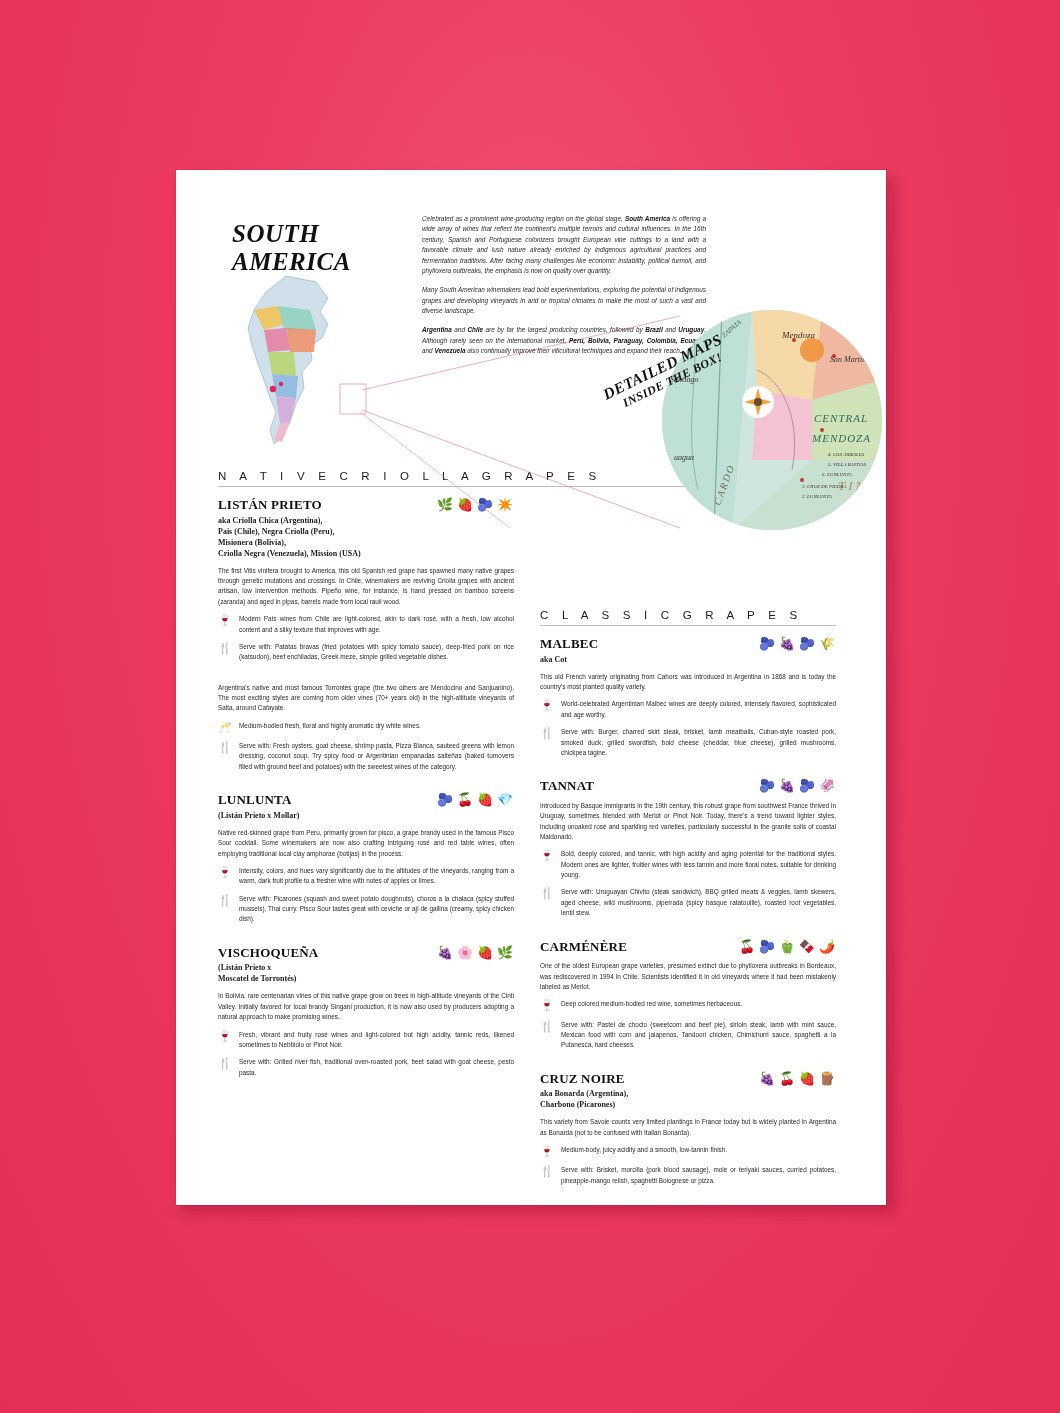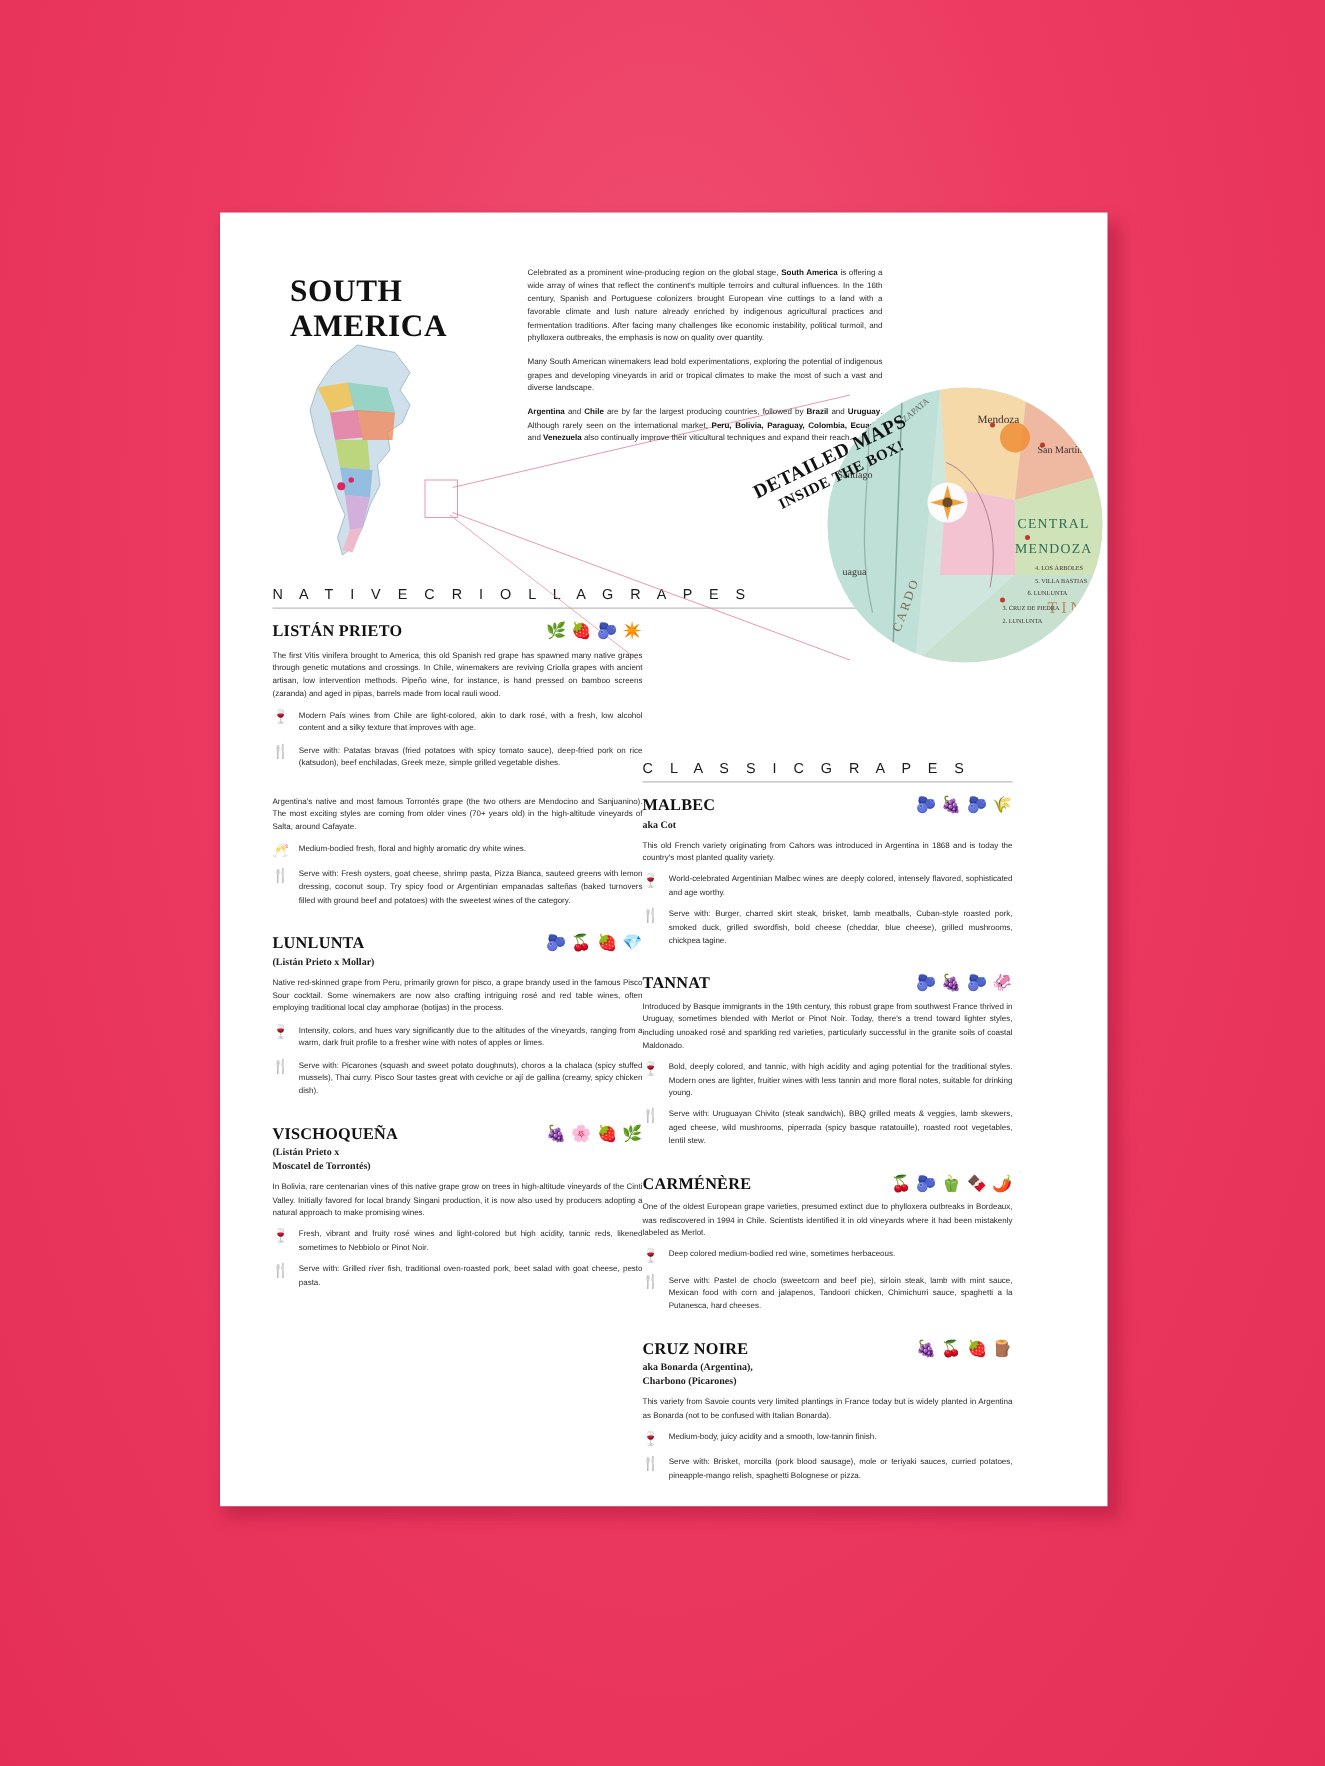--- a/index.html
+++ b/index.html
@@ -25,21 +25,21 @@
     background:#ffffff;
     box-shadow:0 0 0 1px rgba(0,0,0,.05);
     overflow:hidden;
   }
   .poster-inner{
     position:absolute;left:0;top:0;right:0;bottom:0;
     padding:28px 34px 10px 34px;
   }
 
   
-  .header{position:relative;height:190px;}
+  .header{position:relative;height:190px;font-style:italic;}
   .title{
     position:absolute;left:22px;top:22px;
     font-family:"Liberation Serif", serif;
     font-size:25px;line-height:1.12;letter-spacing:.5px;
     color:#111;font-weight:700;
   }
   .map-sa{
     position:absolute;left:14px;top:74px;width:150px;height:180px;
   }
   .intro{
@@ -70,21 +70,21 @@
 
   
   .sec-title{
     font-family:"Liberation Sans", sans-serif;
     font-size:11.5px;letter-spacing:5.2px;color:#1b1b1b;font-weight:400;
     margin:0 0 4px 0;
   }
   .hr{height:1px;background:#bdbdbd;border:0;margin:3px 0 10px 0;}
 
   
-  .cols{position:relative;display:flex;padding:0 8px;}
+  .cols{position:relative;display:flex;gap:26px;padding:0 8px;}
   .col{width:296px;}
   .col.right{padding-top:112px;}
 
   .grape{margin-bottom:20px;position:relative;}
   .grape-head{display:flex;justify-content:space-between;align-items:flex-start;}
   .g-name{
     font-family:"Liberation Serif", serif;
     font-size:13px;font-weight:700;color:#111;line-height:1.2;letter-spacing:.2px;
   }
   .g-sub{
@@ -197,20 +197,24 @@
   </div>
 
   <div class="cols">
 
     <div class="col left">
 
       <div class="grape">
         <div class="grape-head">
           <div>
             <div class="g-name">LISTÁN PRIETO</div>
+            <div class="g-sub" style="white-space:pre-line">aka Criolla Chica (Argentina),
+Pais (Chile), Negra Criolla (Peru),
+Misionera (Bolivia),
+Criolla Negra (Venezuela), Mission (USA)</div>
           </div>
           <div class="g-icons">
             <span>🌿</span>
             <span>🍓</span>
             <span>🫐</span>
             <span>✴️</span>
           </div>
         </div>
         <div class="g-body">The first Vitis vinifera brought to America, this old Spanish red grape has spawned many native grapes through genetic mutations and crossings. In Chile, winemakers are reviving Criolla grapes with ancient artisan, low intervention methods. Pipeño wine, for instance, is hand pressed on bamboo screens (zaranda) and aged in pipas, barrels made from local rauli wood.</div>
         <div class="note">

